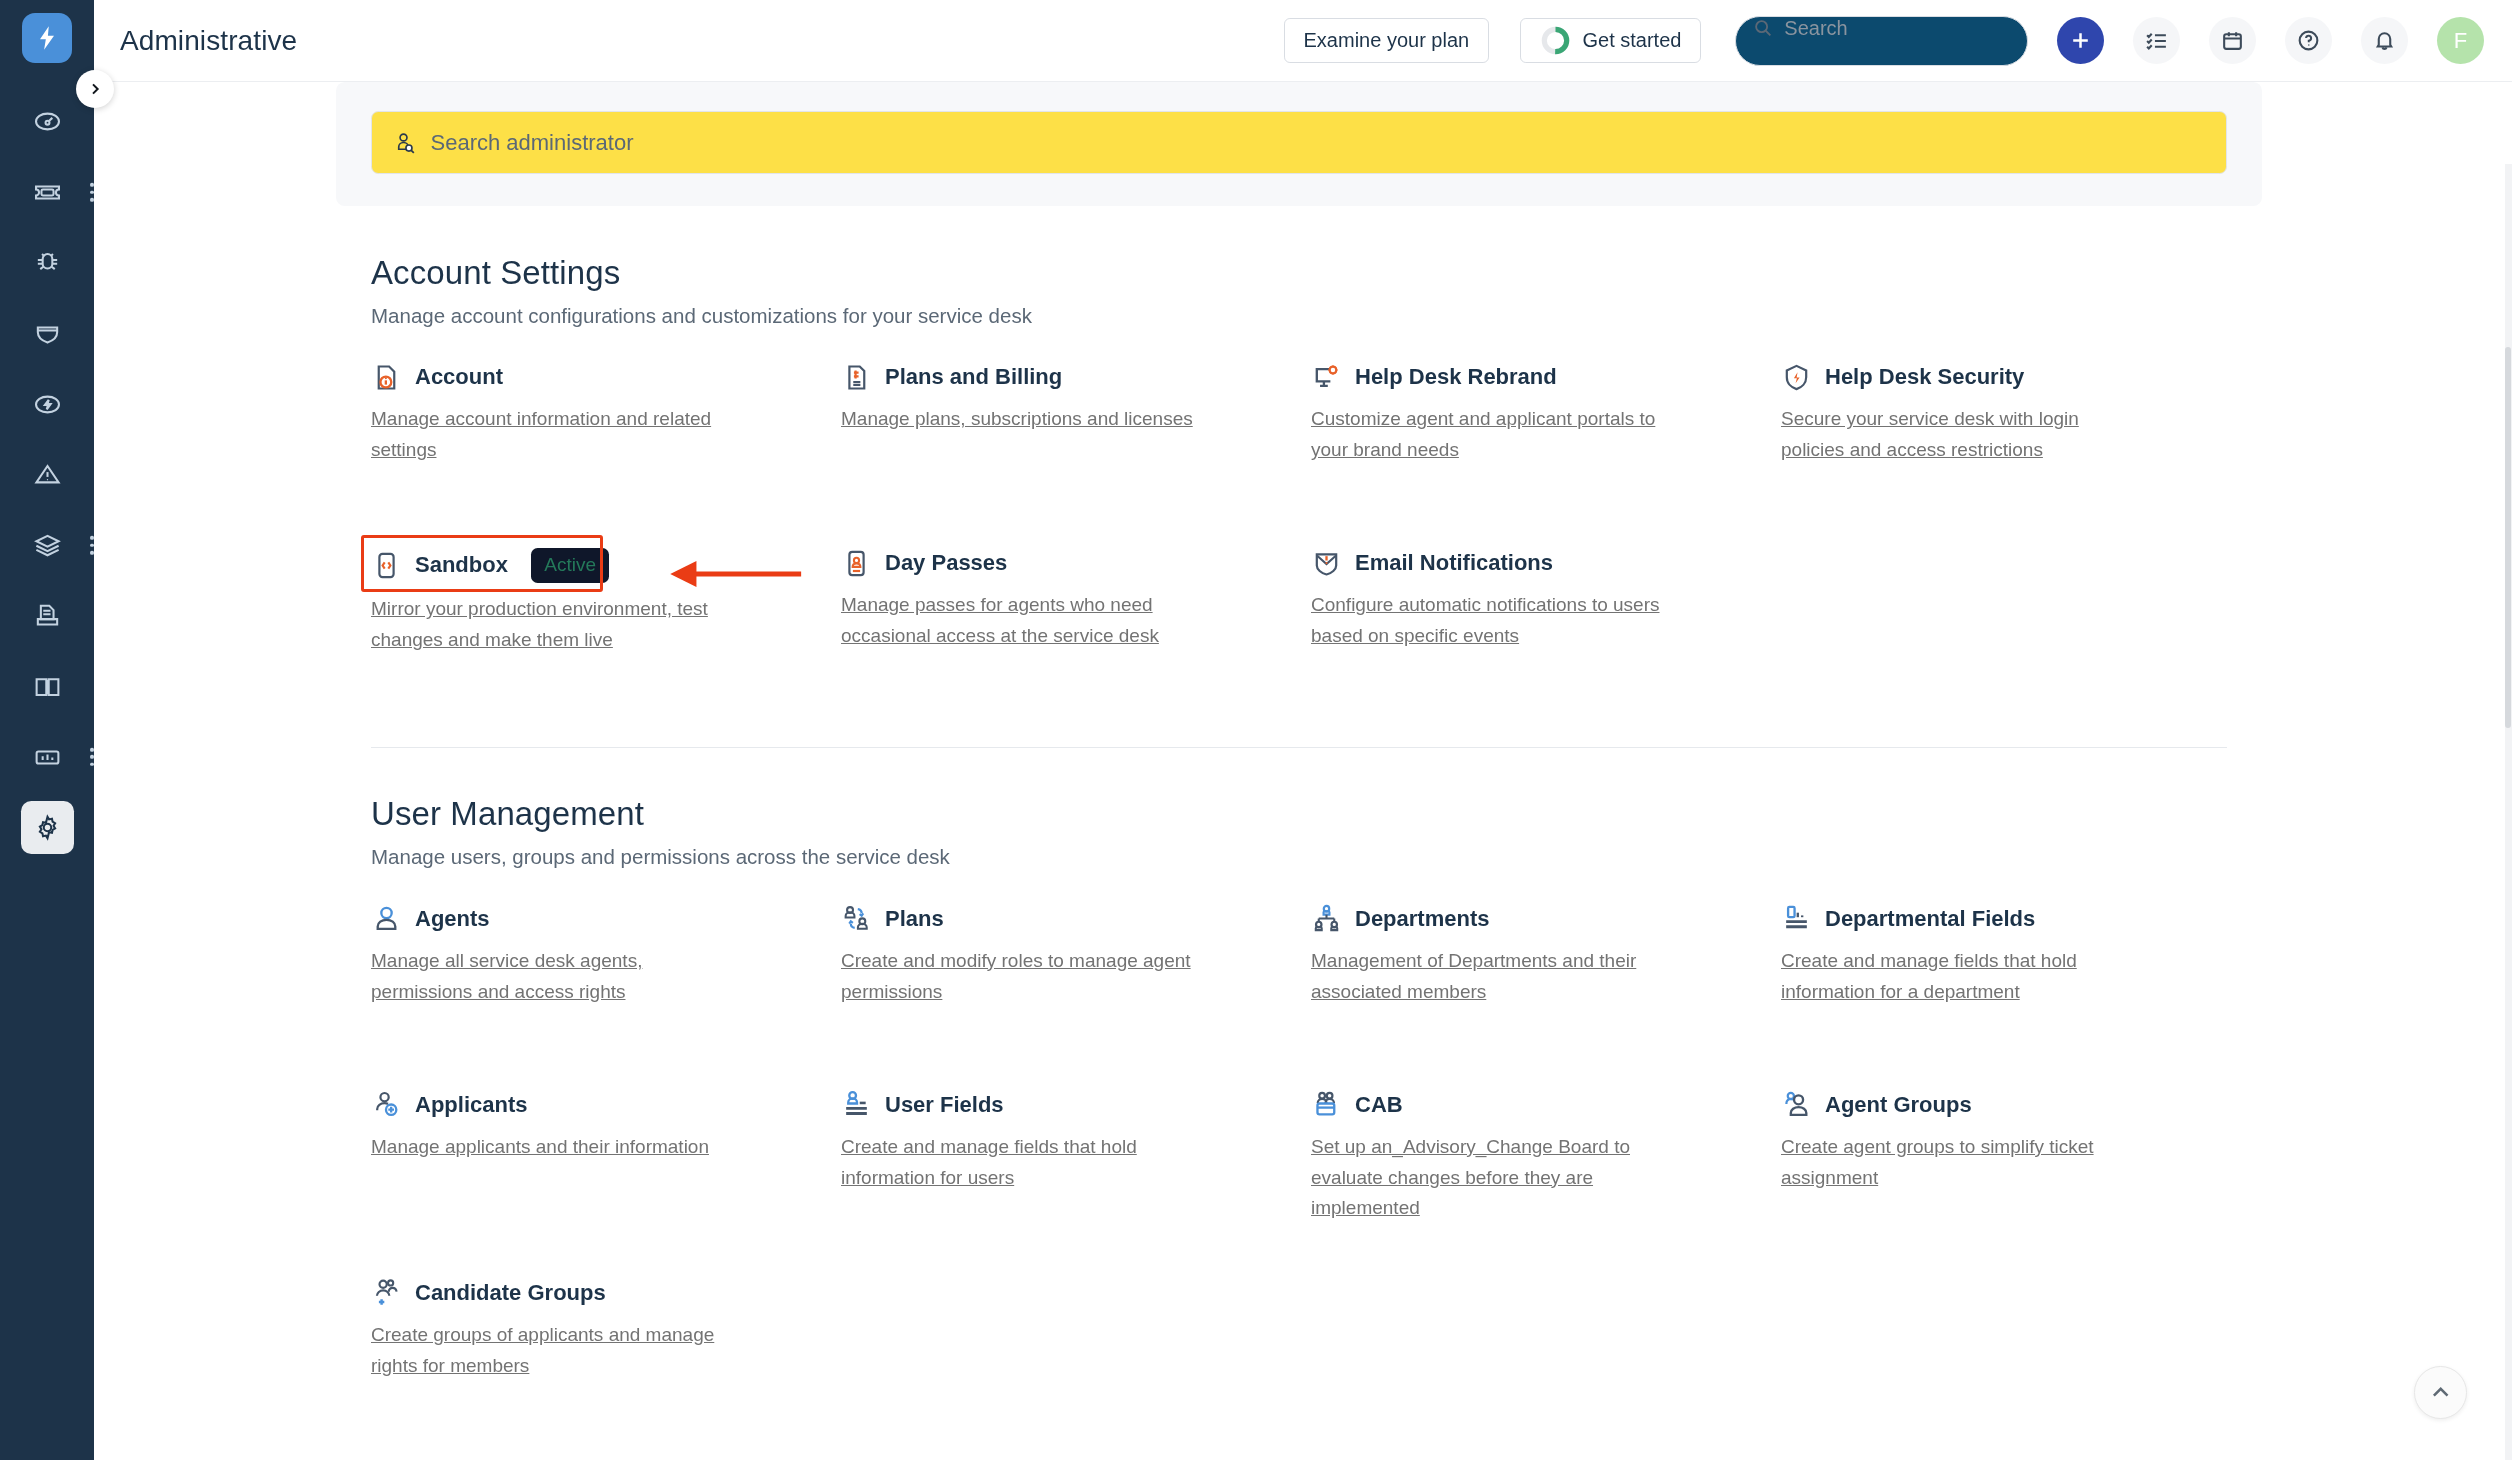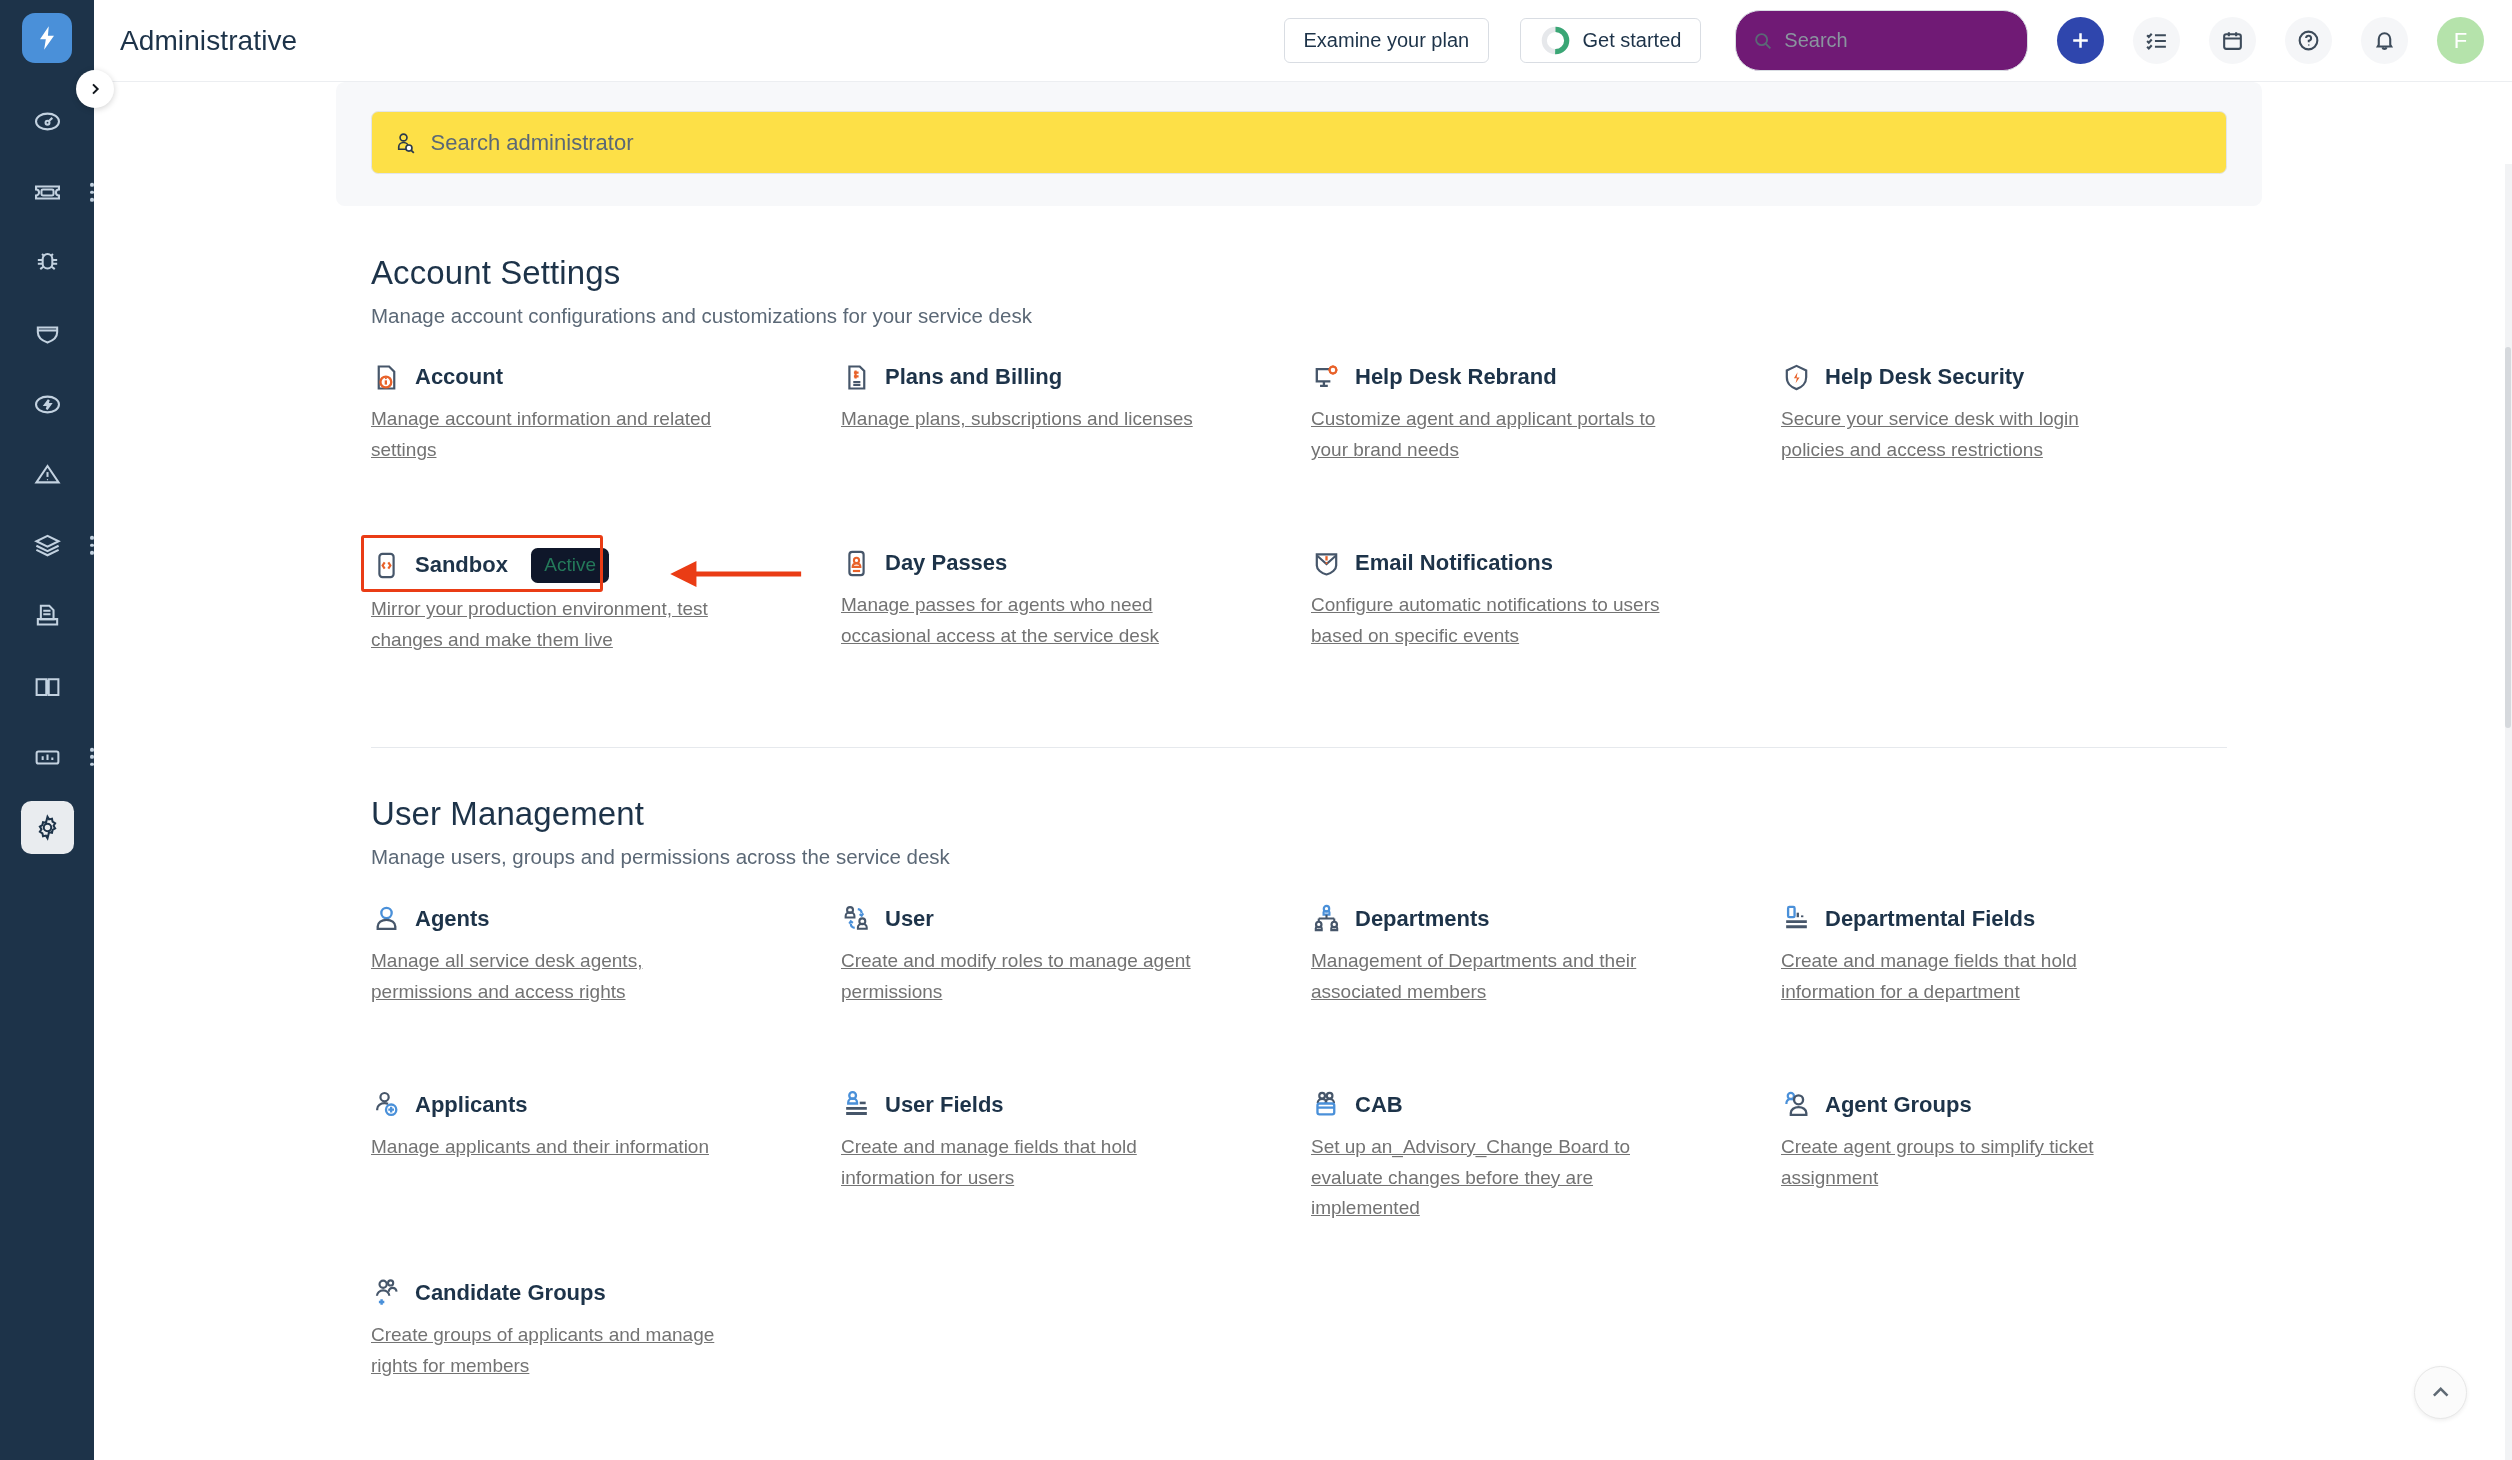--- a/index.html
+++ b/index.html
@@ -69,23 +69,23 @@
     height: 45px; padding: 0 19px;
     border: 0.7px solid #d9dde3; border-radius: 5.9px; background: #fff;
     font-size: 20px; color: #1d3349; font-family: inherit;
     display: flex; align-items: center; cursor: pointer;
     white-space: nowrap;
   }
   .btn-outline + .btn-outline { margin-left: 14.6px; }
   .ring { width: 31px; height: 31px; margin-right: 11.7px; flex: 0 0 31px; }
   .searchbox {
     margin-left: 17.6px;
-    width: 293px; height: 61px;
-    border: 0.7px solid #d9dde3; border-radius: 25px; background: #701a75;
-    display: flex; align-items: center; padding: 0 16px;
+    width: 293px; height: 50px;
+    border: 0.7px solid #d9dde3; border-radius: 25px; background: #0c4a6e;
+    display: flex; padding: 0 16px;
     cursor: text;
   }
   .searchbox svg { width: 22px; height: 22px; stroke: #5b6876; fill: none; stroke-width: 2; margin-right: 10.3px; flex:0 0 22px;}
   .searchbox span { font-size: 20px; color: #8a949f; }
   .icon-btn {
     width: 47px; height: 47px; border-radius: 50%;
     background: #f5f6f8;
     display: flex; align-items: center; justify-content: center;
     margin-left: 13px; cursor: pointer; flex: 0 0 47px;
   }
@@ -510,21 +510,21 @@
                     <circle cx="7" cy="5.5" r="2.3" stroke="#46566a" stroke-width="1.6"></circle>
                     <path d="M3.6 11.2V10c0-1.6 1.5-2.8 3.4-2.8s3.4 1.2 3.4 2.8v1.2z" stroke="#46566a" stroke-width="1.6"></path>
                     <circle cx="16.5" cy="14.2" r="2.3" stroke="#46566a" stroke-width="1.6"></circle>
                     <path d="M13.1 20v-1.2c0-1.6 1.5-2.8 3.4-2.8s3.4 1.2 3.4 2.8V20z" stroke="#46566a" stroke-width="1.6"></path>
                     <path d="M13 4.8c2 .3 3 1.5 3 3.2" stroke="#4a90d9" stroke-width="1.7"></path>
                     <path d="M14.4 8.6 16 9.8l1.2-1.8" stroke="#4a90d9" stroke-width="1.7"></path>
                     <path d="M10.6 19.2c-2-.3-3-1.5-3-3.2" stroke="#4a90d9" stroke-width="1.7"></path>
                     <path d="M9.2 15.4 7.6 14.2 6.4 16" stroke="#4a90d9" stroke-width="1.7"></path>
                   </svg>
                 </span>
-                <span class="card-title">User</span>
+                <span class="card-title">Plans</span>
               </div>
               <p class="card-desc">Create and modify roles to manage agent permissions</p>
             </div>
 
             <div class="card">
               <div class="card-head">
                 <span class="card-icon">
                   <svg viewBox="0 0 24 24">
                     <circle cx="12" cy="4.4" r="2.1" stroke="#4a90d9" stroke-width="1.7"></circle>
                     <path d="M9.7 9h4.6V7.2c0-.5-.4-.7-.9-.7h-2.8c-.5 0-.9.2-.9.7z" stroke="#4a90d9" stroke-width="1.6"></path>

